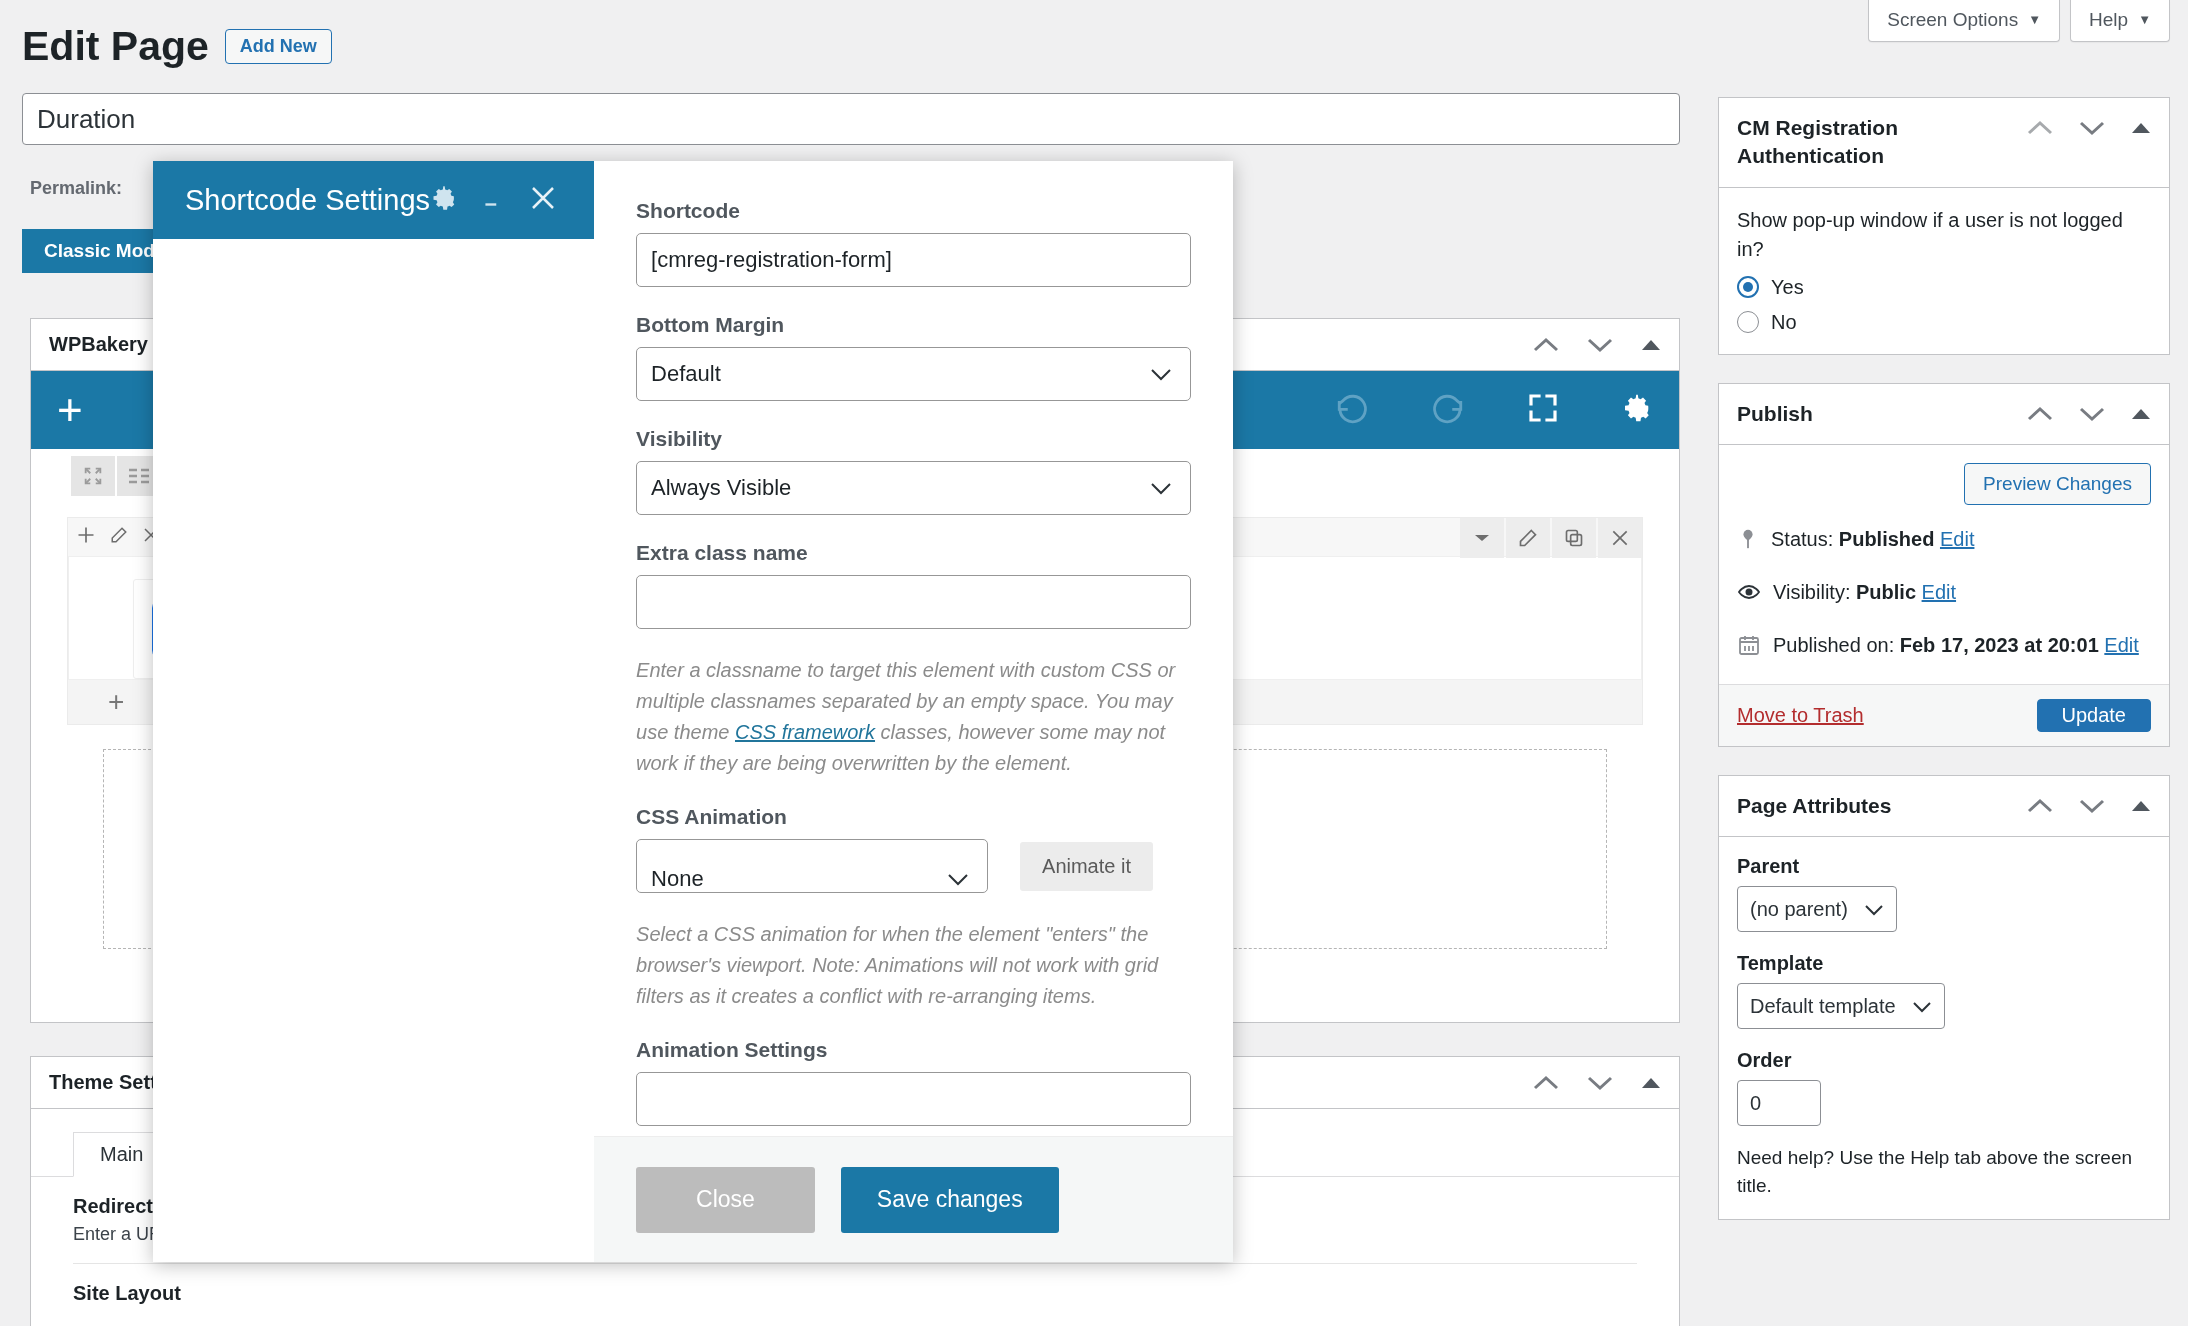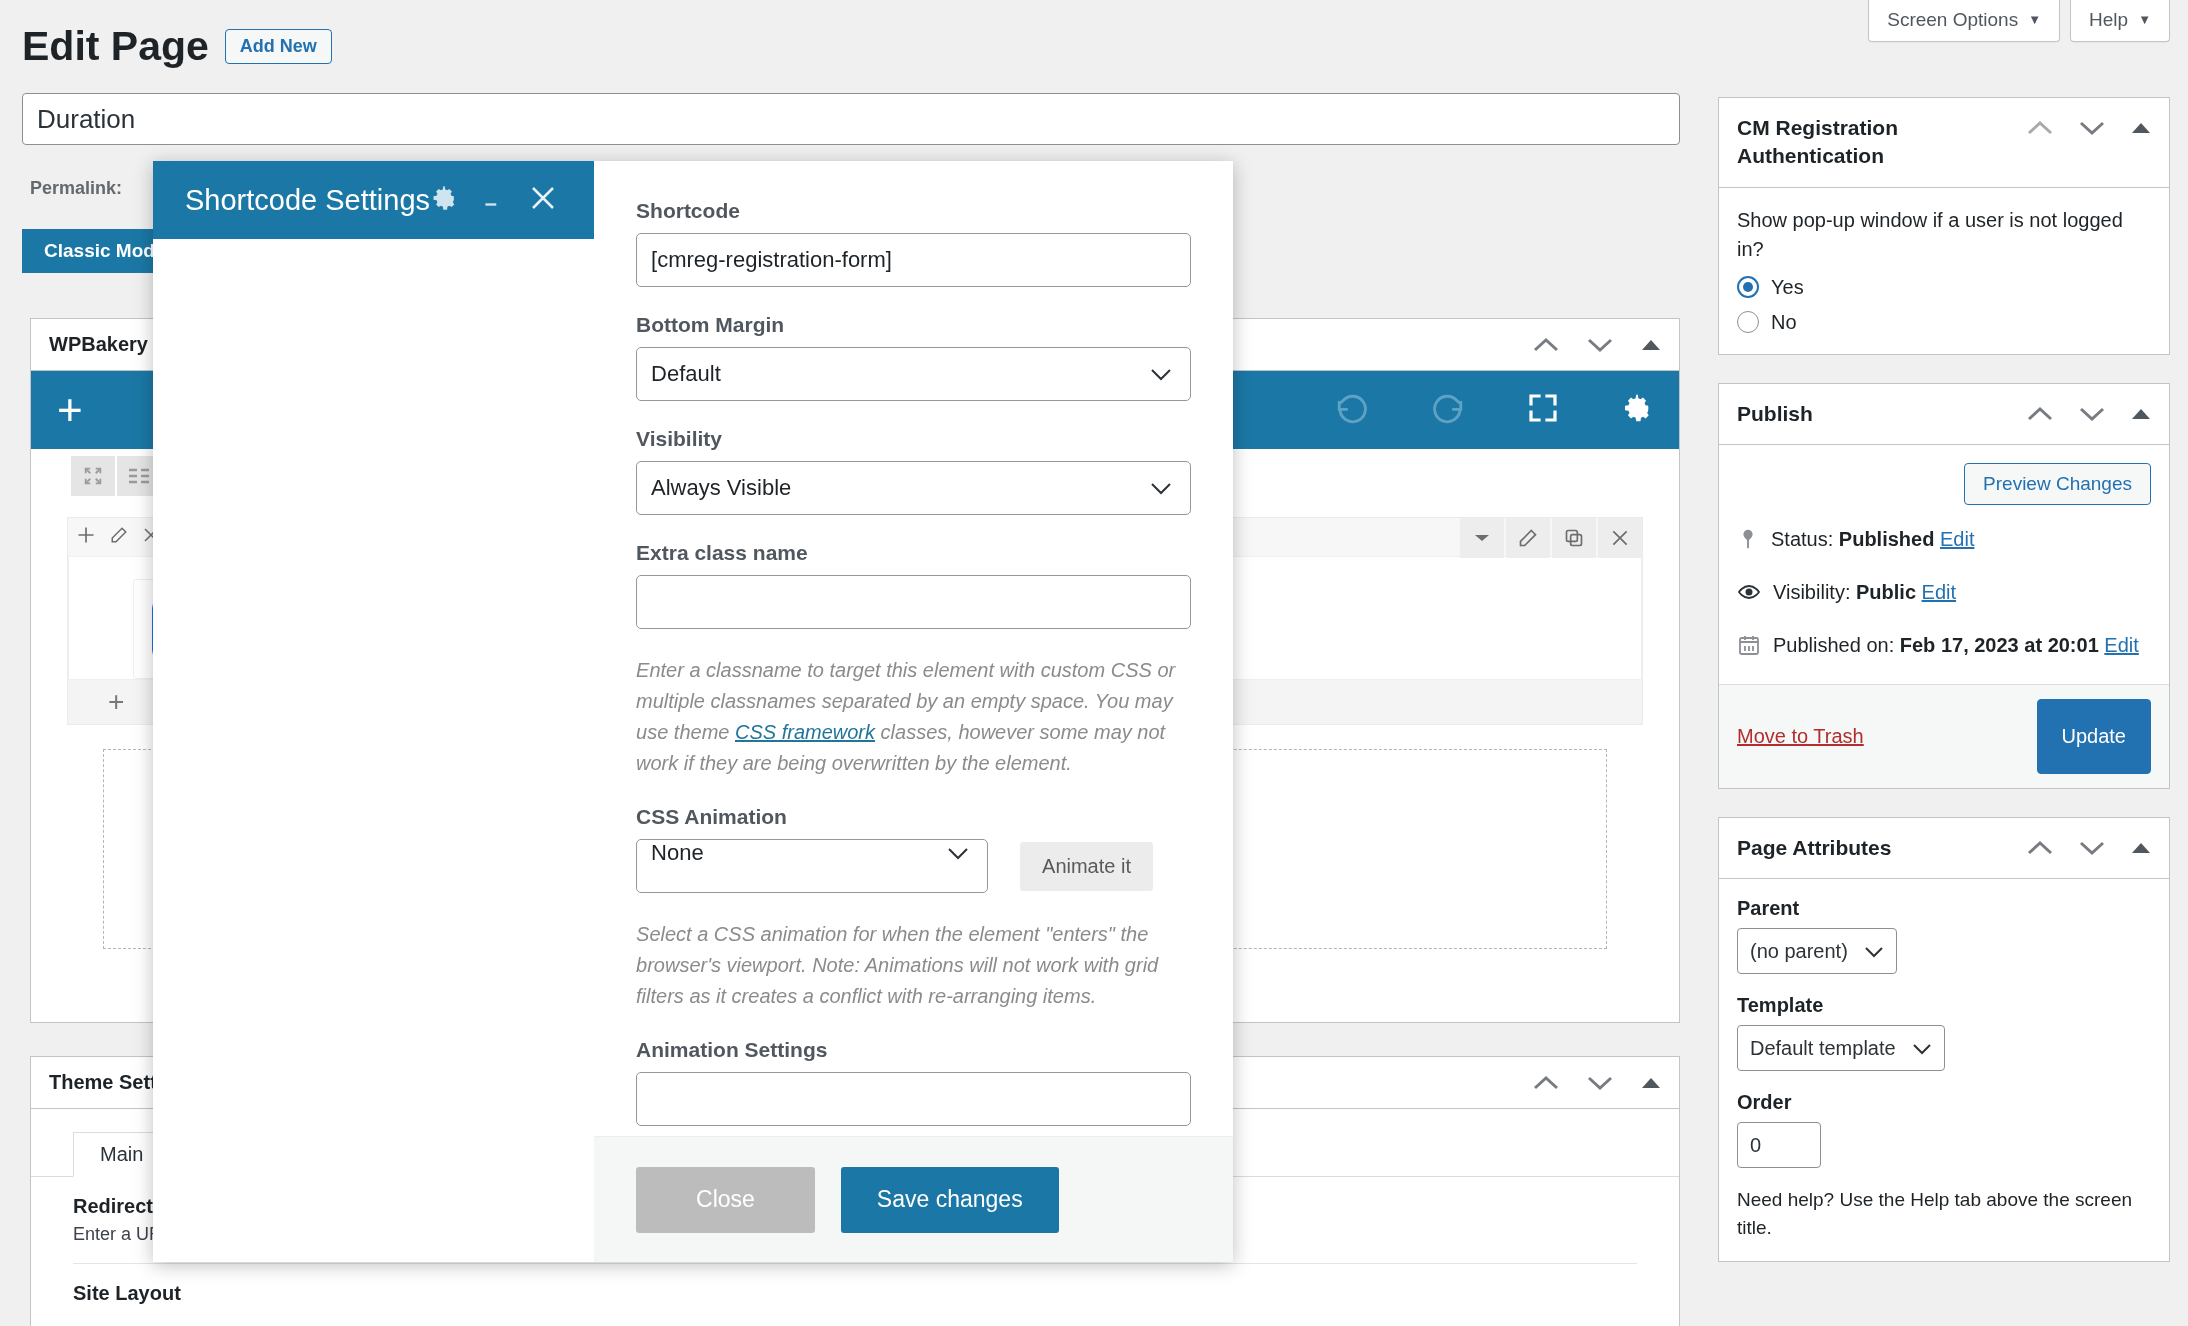--- a/index.html
+++ b/index.html
@@ -243,21 +243,21 @@
   }
   .pub-ico{ color:#8c8f94; flex:none; margin-top:2px; }
   .lnk{ color:#2271b1; text-decoration:underline; }
   .lnk-red{ color:#b32d2e; text-decoration:underline; font-size:20px; }
   .pub-footer{
     background:#f6f7f7; border-top:1px solid #dcdcde;
     padding:14px 18px; display:flex; align-items:center; justify-content:space-between;
   }
   .btn-primary{
     background:#2271b1; color:#fff; border:1px solid #2271b1;
-    border-radius:4px; padding:25px 24px; font-size:20px;
+    border-radius:4px; padding:4px 24px; font-size:20px;
   }
   .attr-label{ font-size:20px; font-weight:bold; color:#1d2327; margin-bottom:8px; }
   .select-box{
     border:1px solid #8c8f94; border-radius:4px; background:#fff;
     height:46px; display:inline-flex; align-items:center;
     padding:0 12px; font-size:20px; color:#2c3338; gap:16px;
     margin-bottom:20px;
   }
   .num-box{
     border:1px solid #8c8f94; border-radius:4px; background:#fff;
@@ -304,21 +304,21 @@
   }
   .f-help{
     font-size:20px; font-style:italic; color:#8b8b8b;
     line-height:1.55; margin-bottom:26px;
   }
   .f-help a{ color:#21759b; text-decoration:underline; font-style:italic; }
   .anim-row{ display:flex; align-items:center; gap:32px; margin-bottom:26px; }
   .anim-select{
     border:1px solid #979797; border-radius:5px; background:#fff;
     height:54px; width:352px;
-    display:flex; align-items:flex-start; justify-content:space-between;
+    display:flex; align-items:flex-end; justify-content:space-between;
     padding:0 18px 0 14px; font-size:22px; color:#1d2327;
   }
   .animate-btn{
     background:#ececec; color:#5a5a5a; border:none;
     padding:13px 22px; font-size:20px; border-radius:3px;
   }
   #modal-footer{
     position:absolute; left:0; right:0; bottom:0;
     height:126px;
     background:#f5f7f7;

